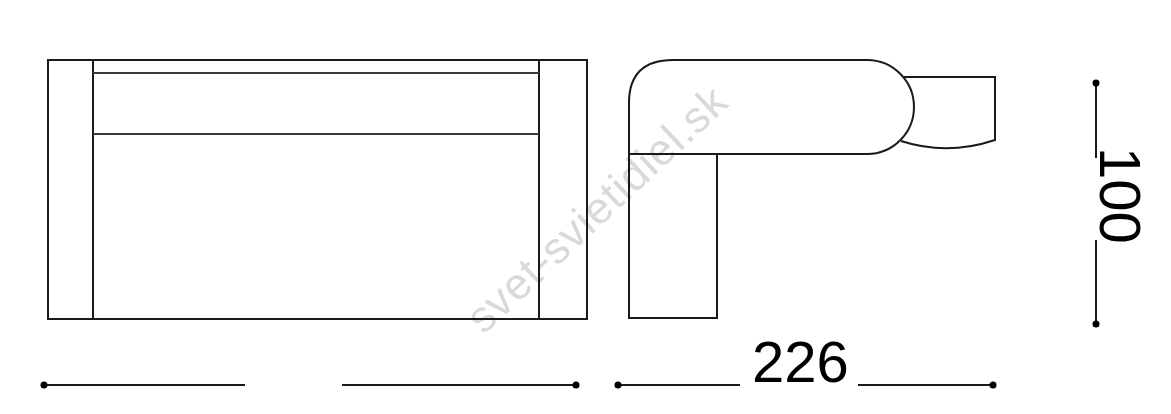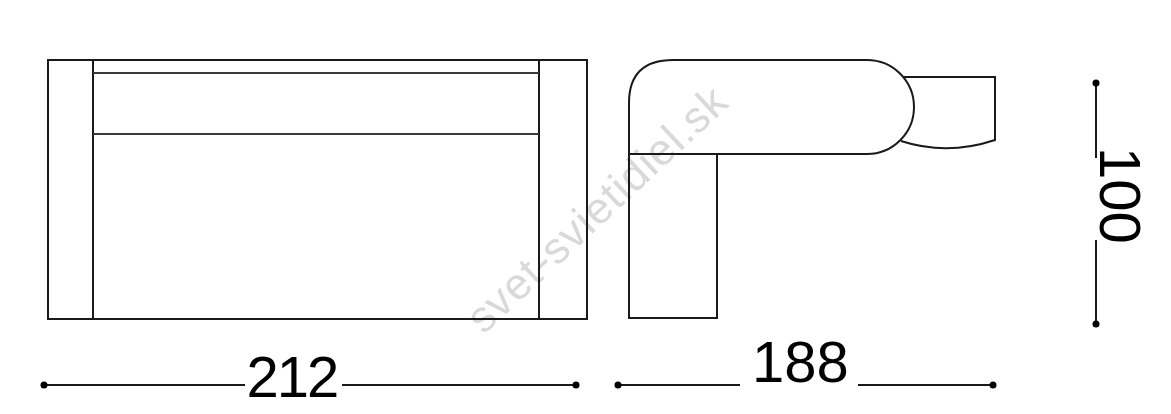--- a/index.html
+++ b/index.html
@@ -104,19 +104,18 @@
     </g>
 
     <g stroke-width="2">
       <line x1="1096" y1="83" x2="1096" y2="158"></line>
       <line x1="1096" y1="240" x2="1096" y2="324"></line>
       <circle cx="1096" cy="83" r="3.5" fill="#000000" stroke="none"></circle>
       <circle cx="1096" cy="324" r="3.5" fill="#000000" stroke="none"></circle>
     </g>
   </svg>
 
-  <div class="dim-label width-label">212</div>
 
-  <div class="dim-label depth-label">188</div>
+  <div class="dim-label depth-label">226</div>
 
   <div class="dim-label height-label">100</div>
 
 </div>
 
 </body></html>

